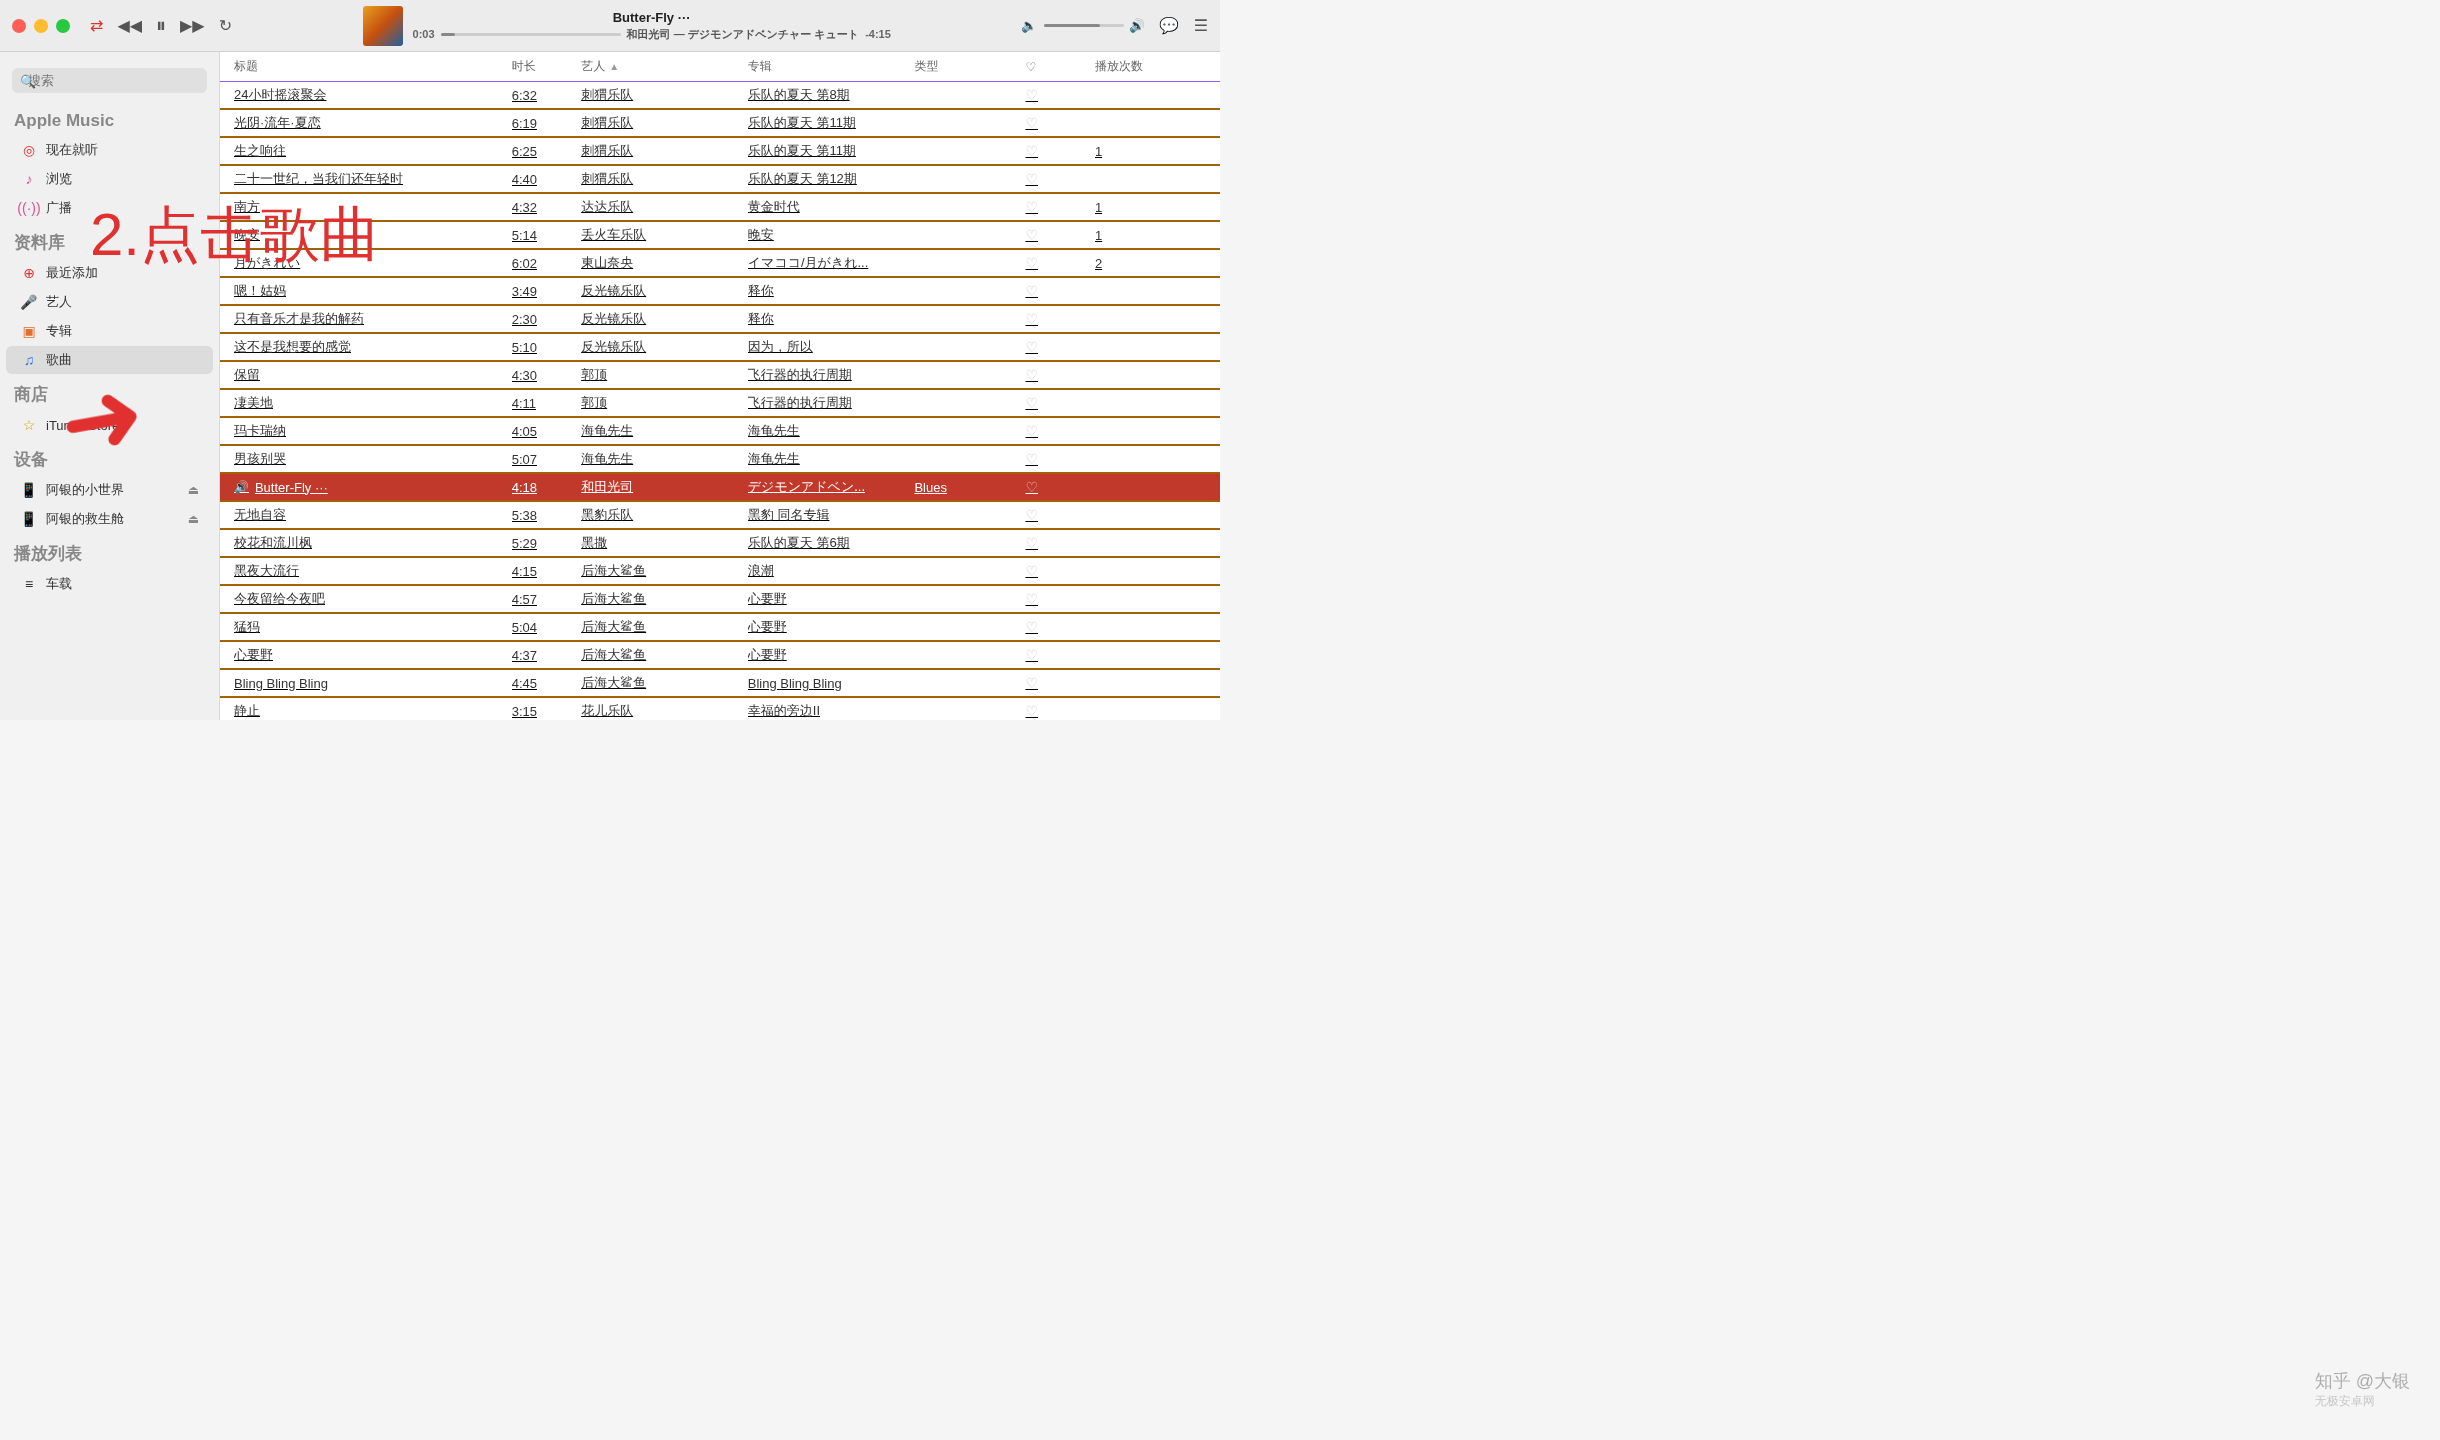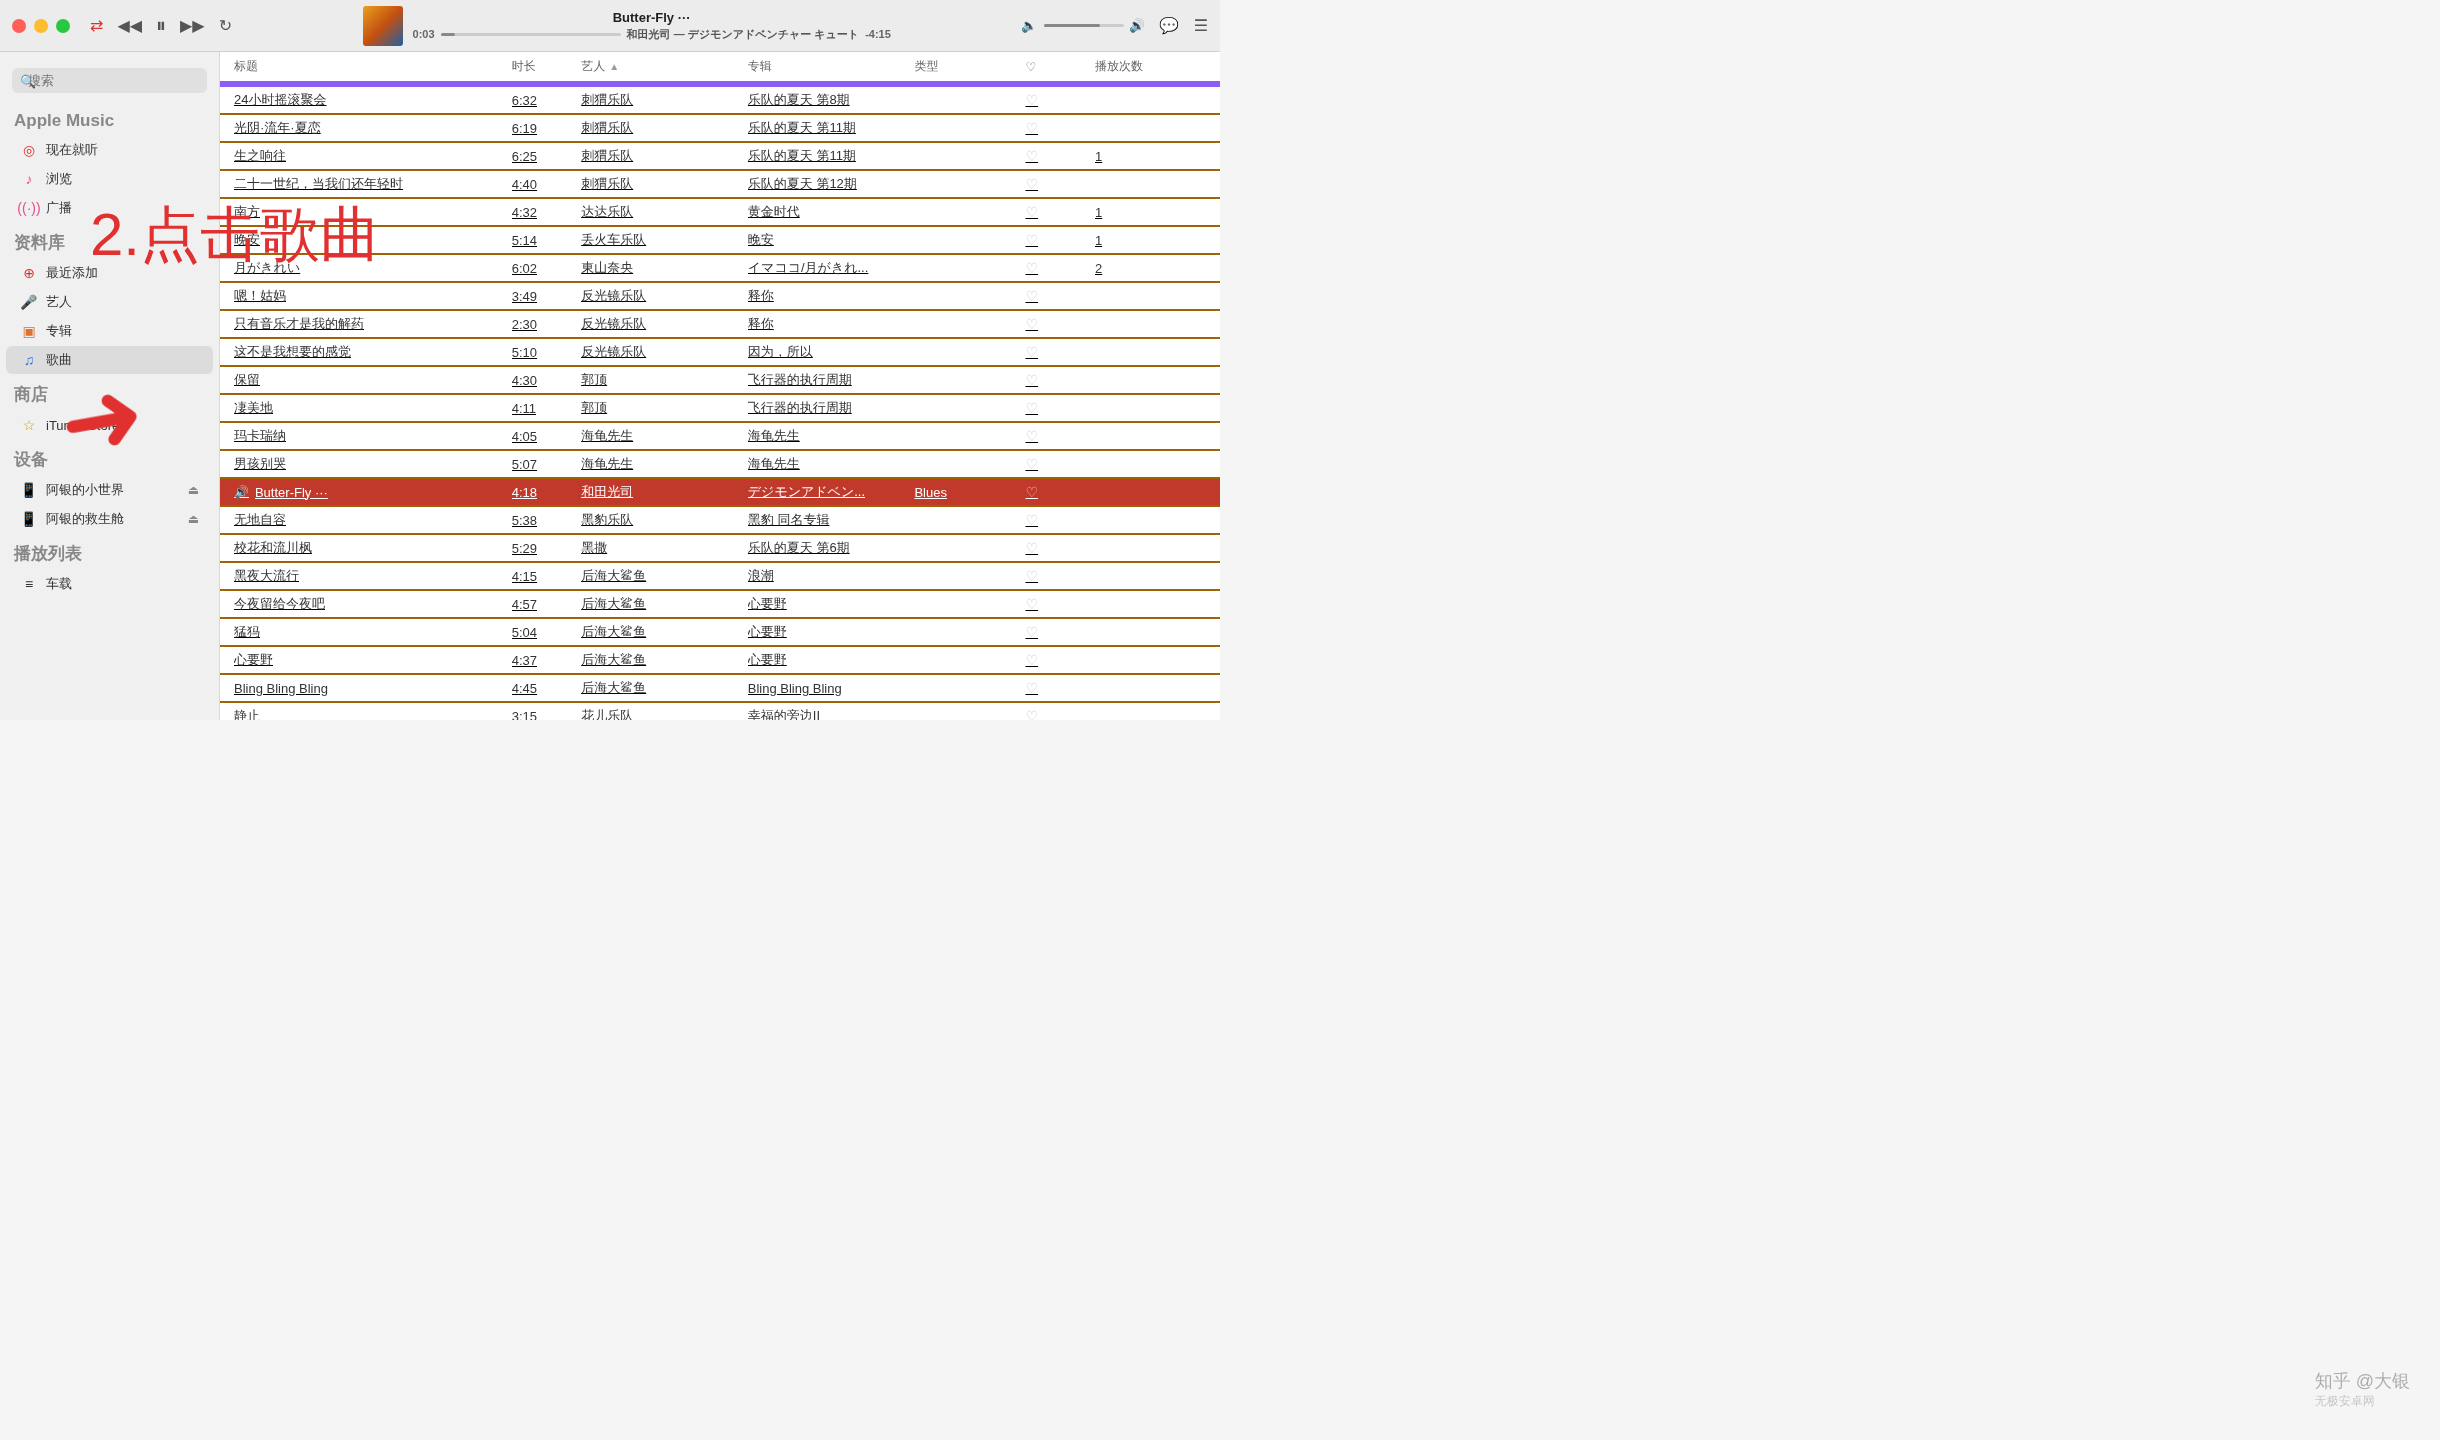--- a/index.html
+++ b/index.html
@@ -218,21 +218,21 @@
       display: flex;
       flex-direction: column;
       background: #fff;
     }
 
     
     .table-header {
       display: grid;
       grid-template-columns: 2fr 0.5fr 1.2fr 1.2fr 0.8fr 0.5fr 0.8fr;
       padding: 6px 14px;
-      border-bottom: 6px solid #8b5cf6;
+      border-bottom: 1px solid #8b5cf6;
       background: #fff;
       position: sticky;
       top: 0;
       z-index: 10;
     }
     .th {
       font-size: 12px;
       color: #666;
       font-weight: 500;
       display: flex;

